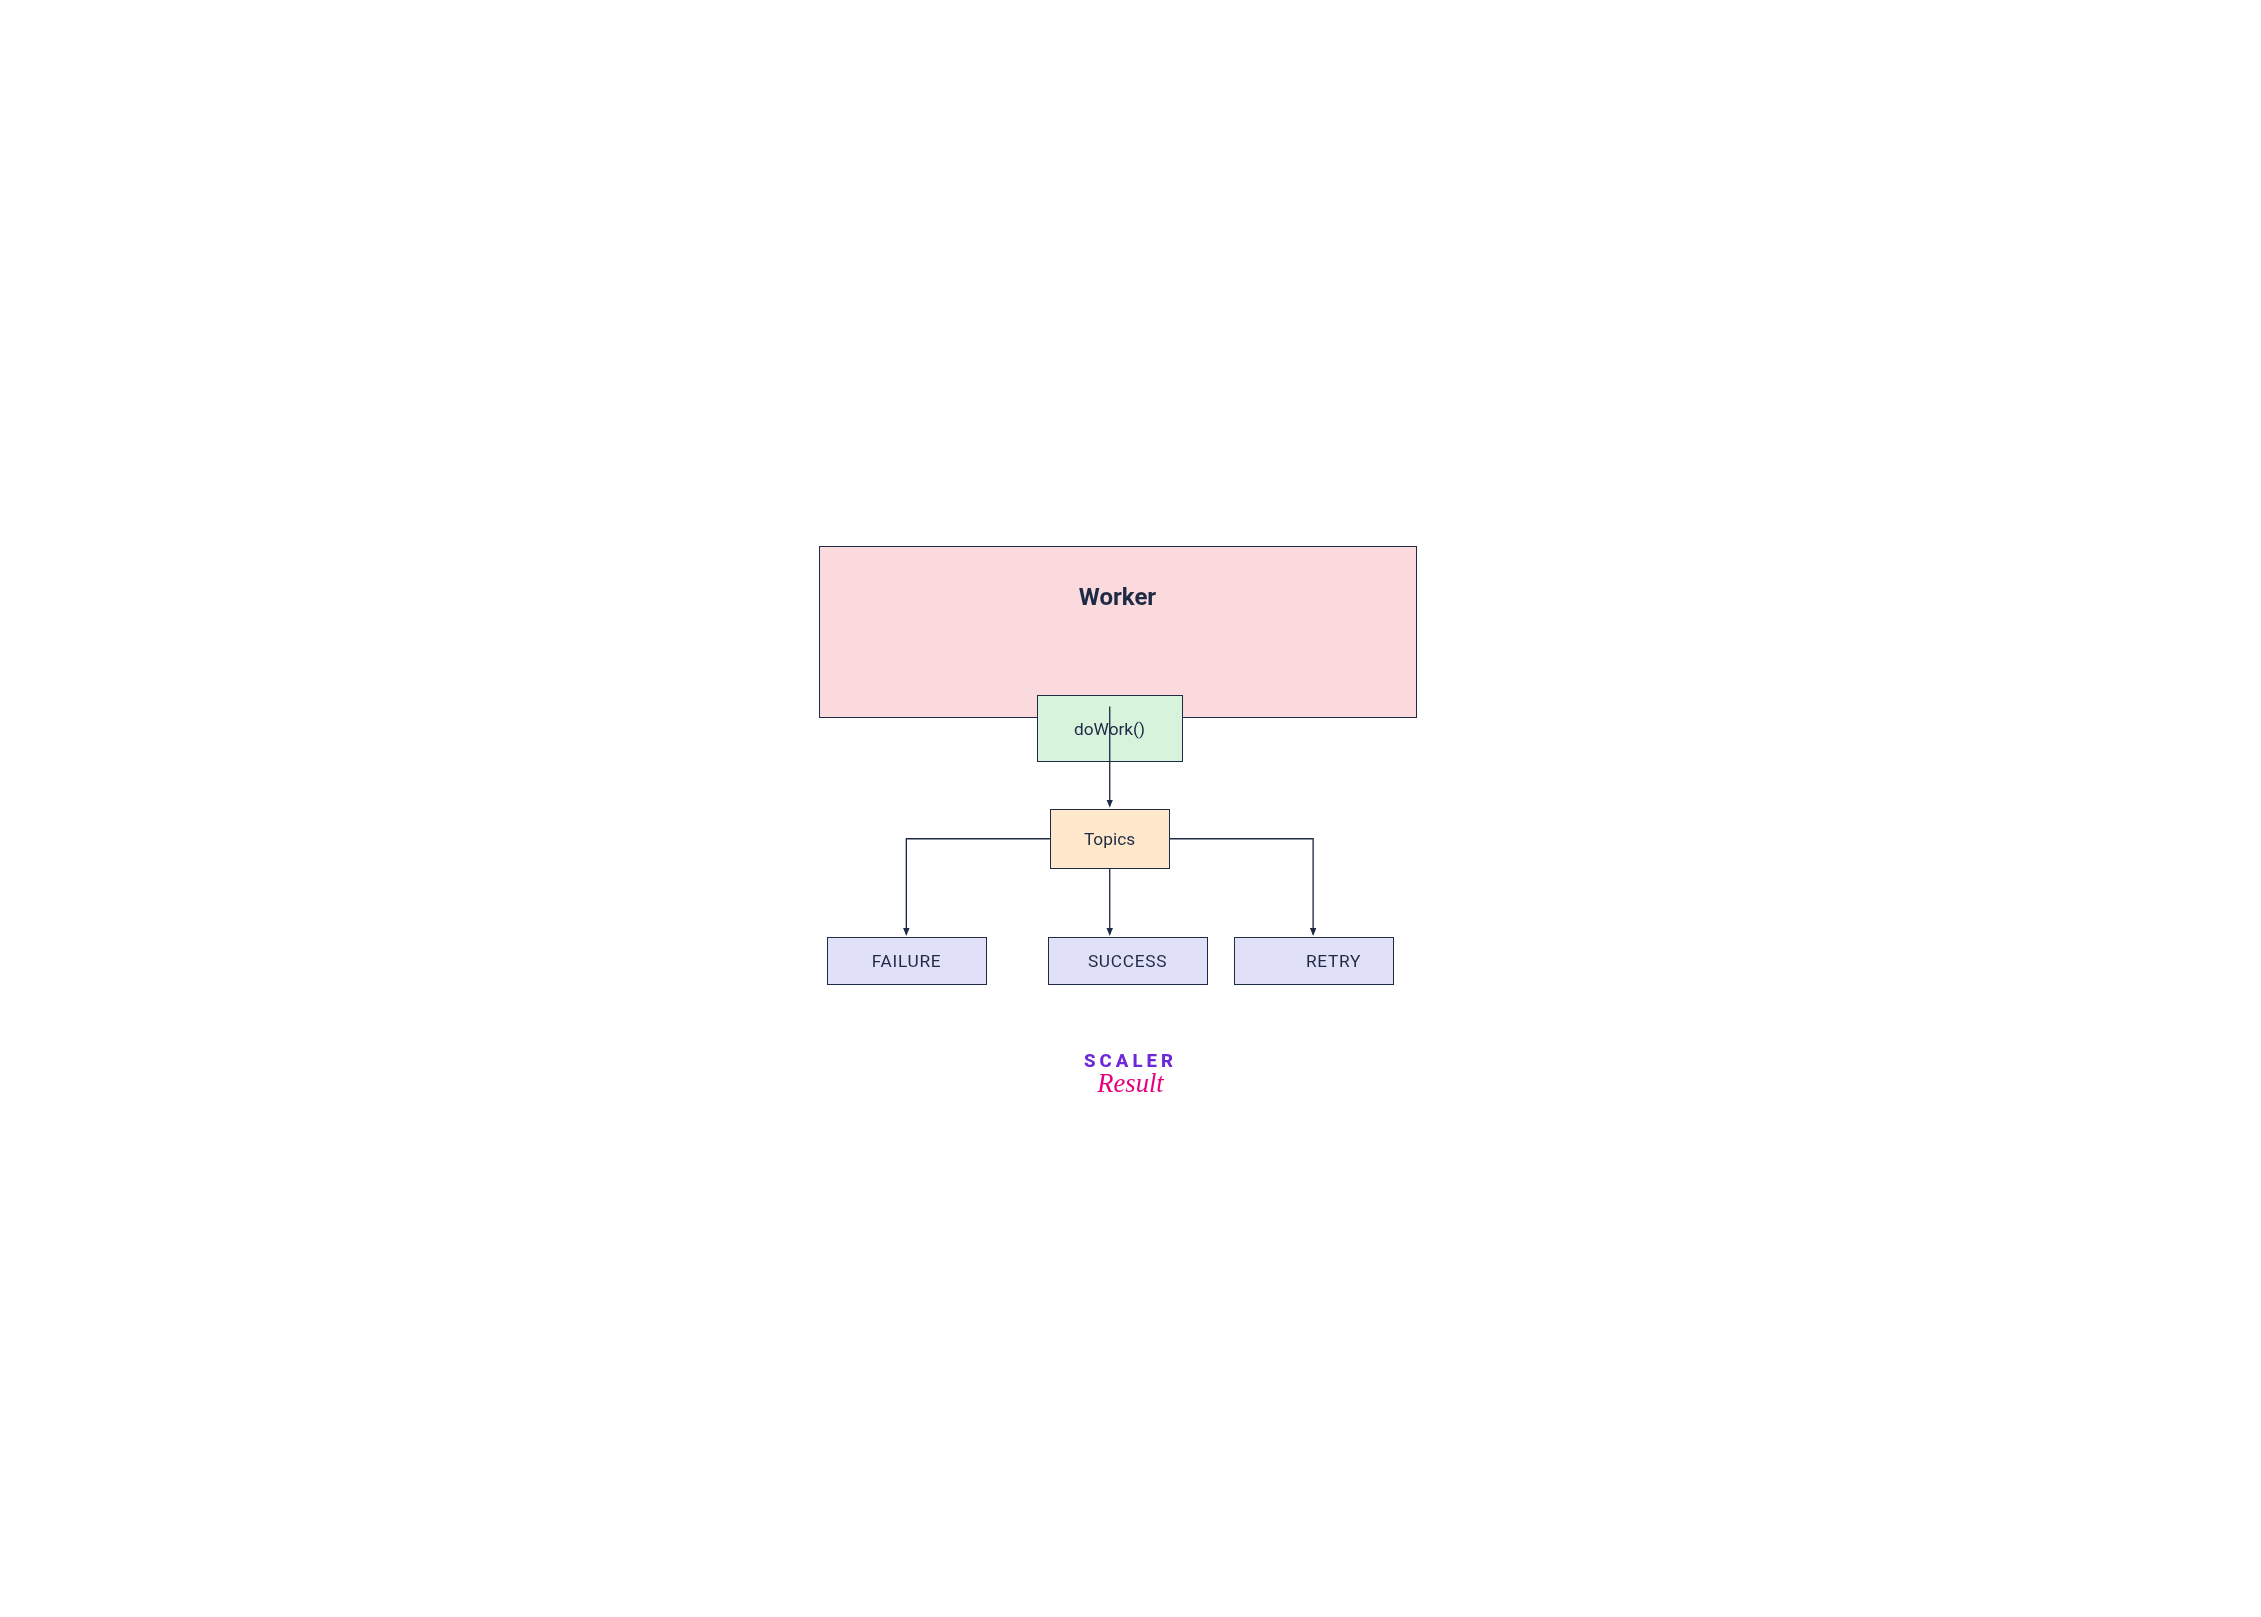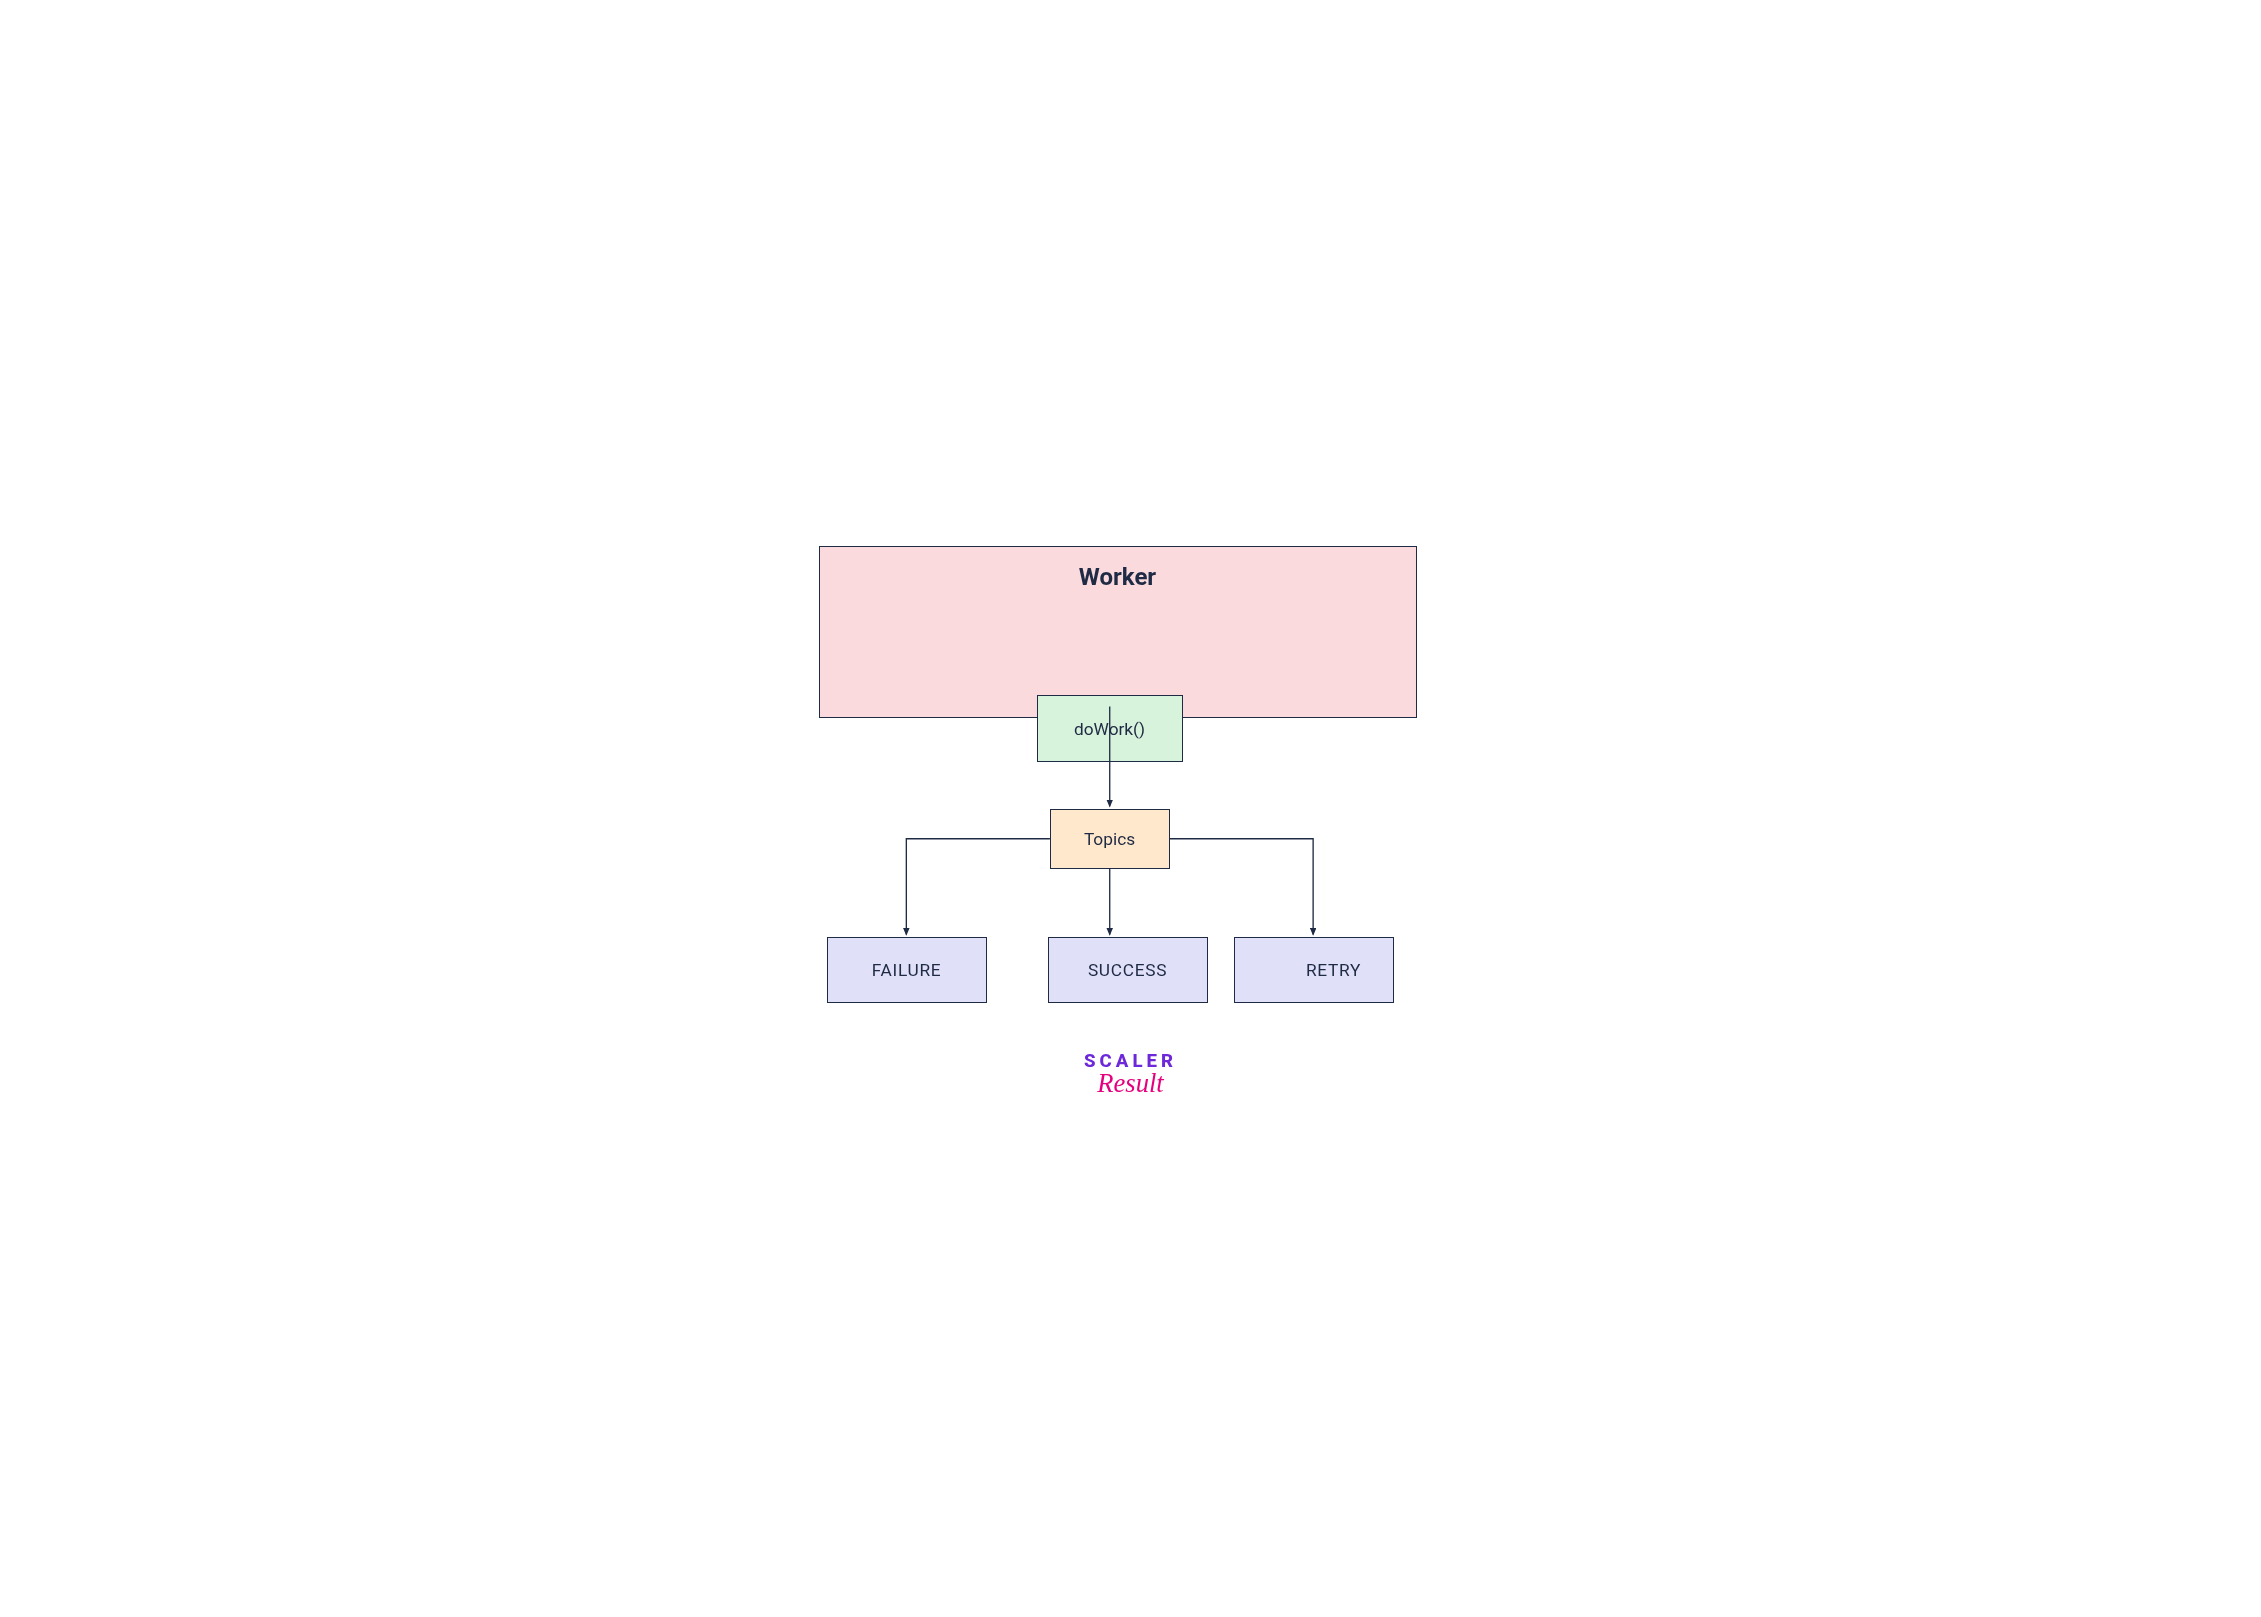--- a/index.html
+++ b/index.html
@@ -24,21 +24,21 @@
     justify-content: center;
     color: #1f2a44;
   }
   .worker-box {
     left: 140px;
     top: 61px;
     width: 598px;
     height: 172px;
     background: #fadadd;
     align-items: flex-start;
-    padding-top: 16px;
+    padding-top: 36px;
     font-weight: 700;
     font-size: 24px;
   }
   .dowork-box {
     left: 358px;
     top: 162px;
     width: 146px;
     height: 67px;
     background: #d8f3dc;
     font-size: 17.3px;
@@ -49,21 +49,21 @@
     left: 371px;
     top: 324px;
     width: 120px;
     height: 60px;
     background: #ffe8cc;
     font-size: 17.3px;
     font-weight: 400;
   }
   .outcome-box {
     width: 160px;
-    height: 66px;
+    height: 48px;
     background: #e0e0f8;
     font-size: 17.3px;
     font-weight: 400;
     letter-spacing: 0.7px;
   }
   .failure-box { left: 148px; top: 452px; }
   .success-box { left: 369px; top: 452px; }
   .retry-box   { left: 555px; top: 452px; padding-left: 40px; }
   svg.arrows {
     position: absolute; left: 0; top: 0; width: 904px; height: 647px;

